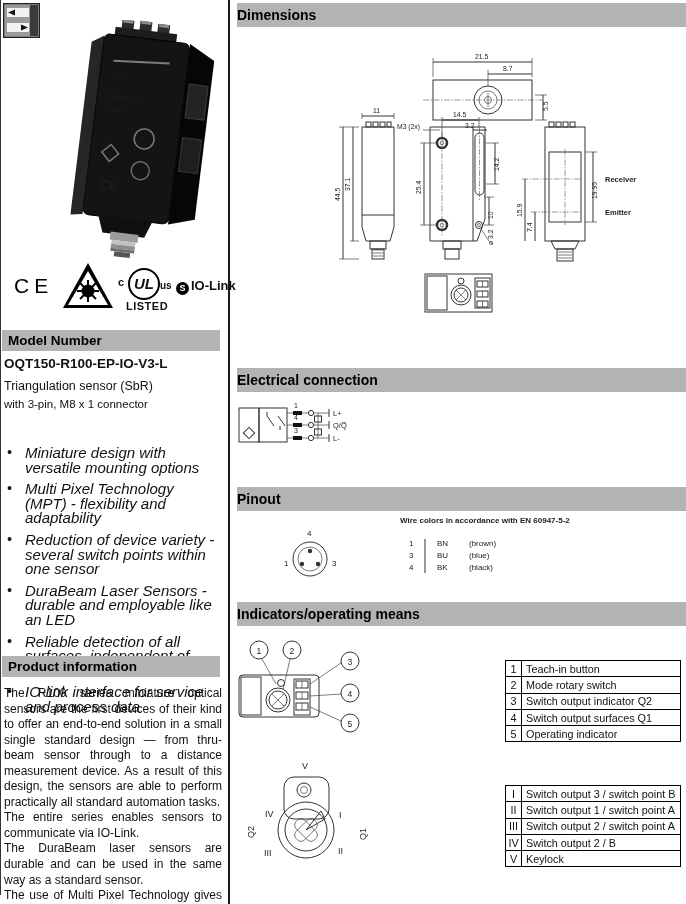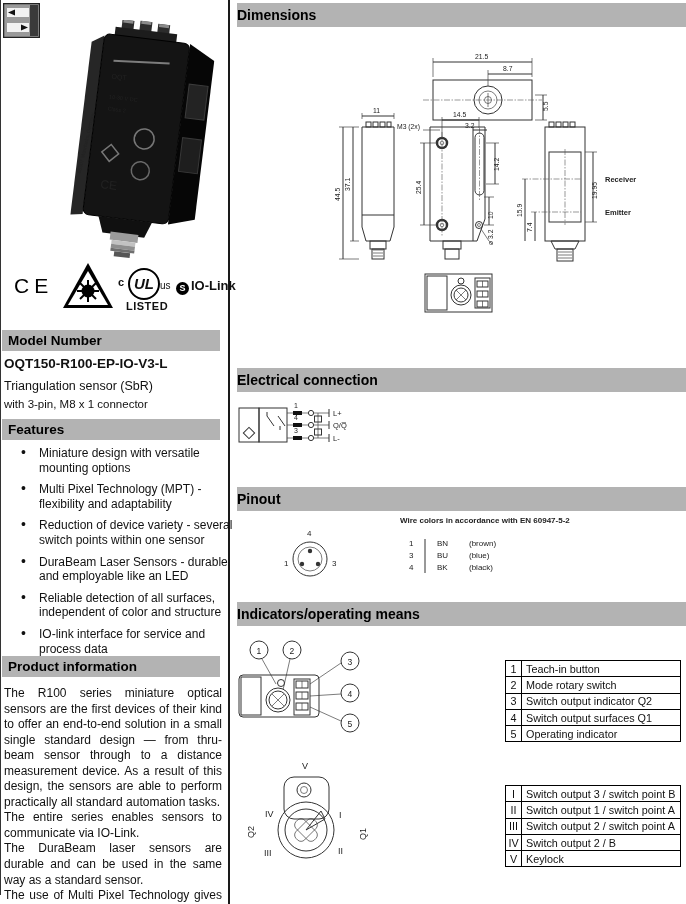--- a/index.html
+++ b/index.html
@@ -21,32 +21,32 @@
   .photo{position:absolute;left:52px;top:20px;width:168px;height:242px;}
   .certs{position:absolute;left:0;top:262px;width:228px;height:58px;}
   .ce-mark{position:absolute;left:14px;top:12px;font-size:21px;letter-spacing:5px;
            font-weight:normal;color:#000;}
   .laser{position:absolute;left:62px;top:0px;}
   .ul-mark{position:absolute;left:118px;top:4px;width:52px;height:50px;font-size:8px;}
   .ul-circ{position:absolute;left:10px;top:2px;width:28px;height:28px;border:2.5px solid #000;
            border-radius:50%;text-align:center;}
   .ul-circ span{font-weight:bold;font-style:italic;font-size:15px;line-height:28px;}
   .ul-c{position:absolute;left:0px;top:10px;font-weight:bold;font-size:11px;}
-  .ul-us{position:absolute;left:42px;top:14px;font-weight:normal;font-size:10px;}
+  .ul-us{position:absolute;left:42px;top:14px;font-weight:bold;font-size:10px;}
   .ul-listed{position:absolute;left:8px;top:34px;font-weight:bold;font-size:11px;letter-spacing:.5px;}
   .iolink{position:absolute;left:176px;top:16px;font-size:13px;font-weight:bold;white-space:nowrap;}
   .iolink .dot{display:inline-block;width:13px;height:13px;border-radius:50%;background:#000;
                color:#fff;font-size:9px;line-height:13px;text-align:center;vertical-align:-1px;
                font-weight:bold;margin-right:2px;}
 
   .model-no{position:absolute;left:4px;top:356px;font-size:13.5px;font-weight:bold;}
   .model-sub1{position:absolute;left:4px;top:379px;font-size:12.5px;}
   .model-sub2{position:absolute;left:4px;top:398px;font-size:11.5px;}
 
-  .features-list{position:absolute;left:17px;top:446px;width:216px;font-size:12px;}
+  .features-list{position:absolute;left:3px;top:446px;width:216px;font-size:15px;font-style:italic;}
   .feat{position:relative;padding-left:22px;margin-bottom:7px;line-height:14.6px;}
   .feat::before{content:"\2022";position:absolute;left:4px;top:-1px;font-size:14px;}
 
   .prodinfo{position:absolute;left:4px;top:686px;width:218px;font-size:12px;
             line-height:15.55px;text-align:justify;}
   .prodinfo p{margin:0;}
 
   
   .rsec{position:absolute;left:237px;width:449px;}
   .sec-dim{top:3px;height:360px;}
@@ -150,21 +150,20 @@
       <div class="iolink">
         <span class="dot">S</span><span>IO-Link</span>
       </div>
     </div>
 
     <div class="bar lbar" style="top:330px;">Model Number</div>
     <div class="model-no">OQT150-R100-EP-IO-V3-L</div>
     <div class="model-sub1">Triangulation sensor (SbR)</div>
     <div class="model-sub2">with 3-pin, M8 x 1 connector</div>
 
-    <div class="bar lbar" style="top:419px;">Features</div>
     <div class="features-list">
       <div class="feat">Miniature design with versatile mounting options</div>
       <div class="feat">Multi Pixel Technology (MPT) - flexibility and adaptability</div>
       <div class="feat">Reduction of device variety - several switch points within one sensor</div>
       <div class="feat">DuraBeam Laser Sensors - durable and employable like an LED</div>
       <div class="feat">Reliable detection of all surfaces, independent of color and structure</div>
       <div class="feat">IO-link interface for service and process data</div>
     </div>
 
     <div class="bar lbar" style="top:656px;">Product information</div>

